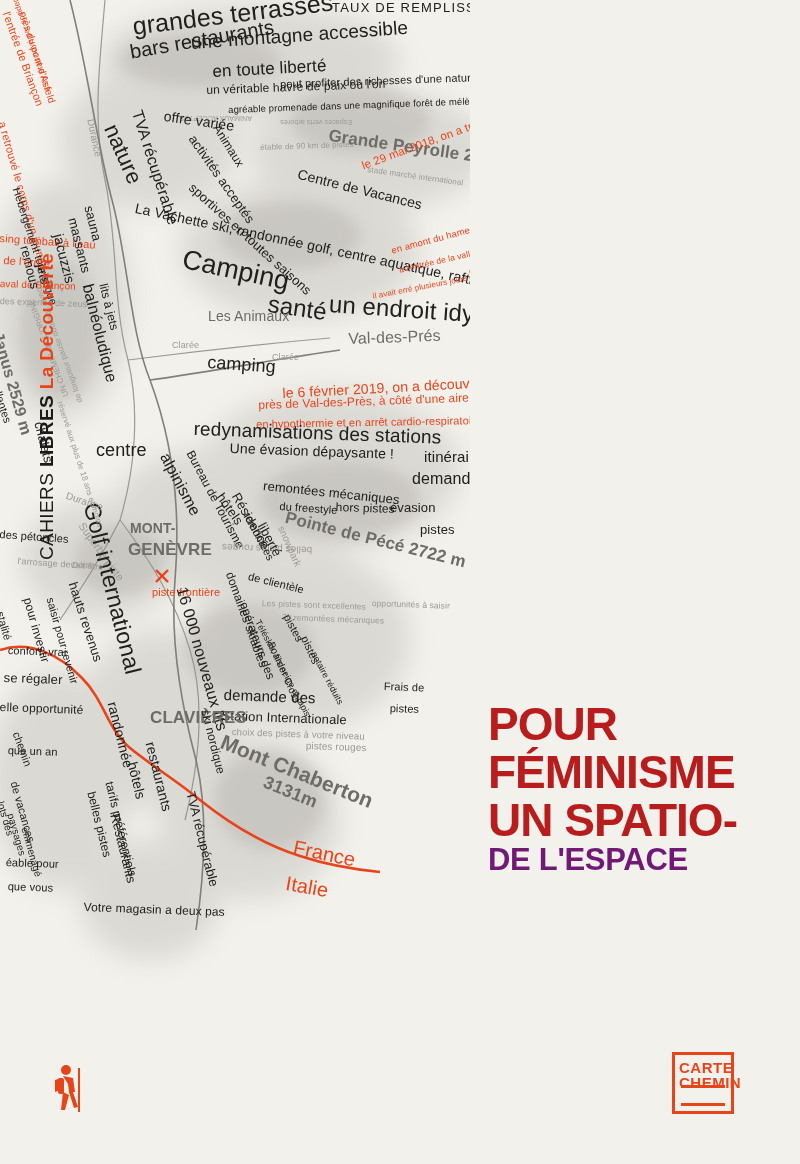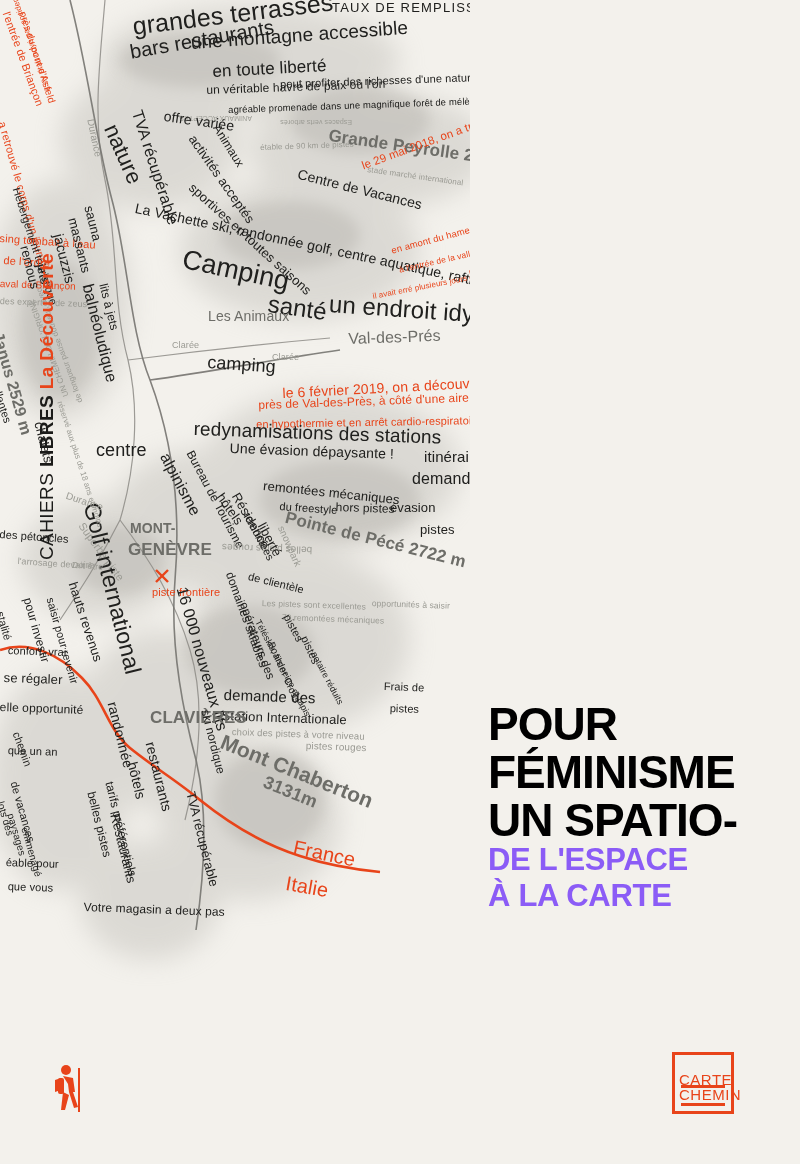--- a/index.html
+++ b/index.html
@@ -44,47 +44,47 @@
     position:absolute;left:18px;top:575px;width:300px;
     color:#e8441a;
     font-weight:bold;
     font-size:50px;
     line-height:52px;
     letter-spacing:-0.5px;
   }
   #author .l2{display:block;}
   #title{
     position:absolute;left:18px;top:700px;width:310px;
-    color:#000000;
+    color:#b91c1c;
     font-weight:bold;
     font-size:46px;
     line-height:48px;
     letter-spacing:-1px;
   }
   #title span{display:block;}
   #subtitle{
     position:absolute;left:18px;top:842px;width:310px;
-    color:#8b5cf6;
+    color:#701a75;
     font-weight:bold;
     font-size:31px;
     line-height:36px;
     letter-spacing:-0.3px;
   }
   #subtitle span{display:block;}
 
   
   #logo{
     position:absolute;left:672px;top:1052px;width:62px;height:62px;
     border:3px solid #e8441a;
     box-sizing:border-box;
   }
   #logo .lt{
     position:absolute;left:0;top:0;width:100%;height:100%;
-    color:#e8441a;font-weight:normal;font-size:15px;line-height:15px;
-    padding:17px 4px;box-sizing:border-box;letter-spacing:.5px;
+    color:#e8441a;font-weight:bold;font-size:15px;line-height:15px;
+    padding:5px 4px;box-sizing:border-box;letter-spacing:.5px;
   }
   #logo .lt span{display:block;}
   #logo .bar{
     position:absolute;left:6px;right:6px;height:3px;background:#e8441a;
   }
 
   
   #collection{
     position:absolute;left:36px;top:560px;
     transform:rotate(-90deg);
@@ -326,21 +326,20 @@
   <div id="right">
 
     <div id="title">
       <span>POUR</span>
       <span>FÉMINISME</span>
       <span>UN SPATIO-</span>
     </div>
 
     <div id="subtitle">
       <span>DE L'ESPACE</span>
-      <span>À LA CARTE</span>
     </div>
   </div>
 
   <div id="logo">
     <div class="lt">
       <span>CARTE</span>
       <span>CHEMIN</span>
     </div>
     <div class="bar" style="top:30px"></div>
     <div class="bar" style="top:48px"></div>

